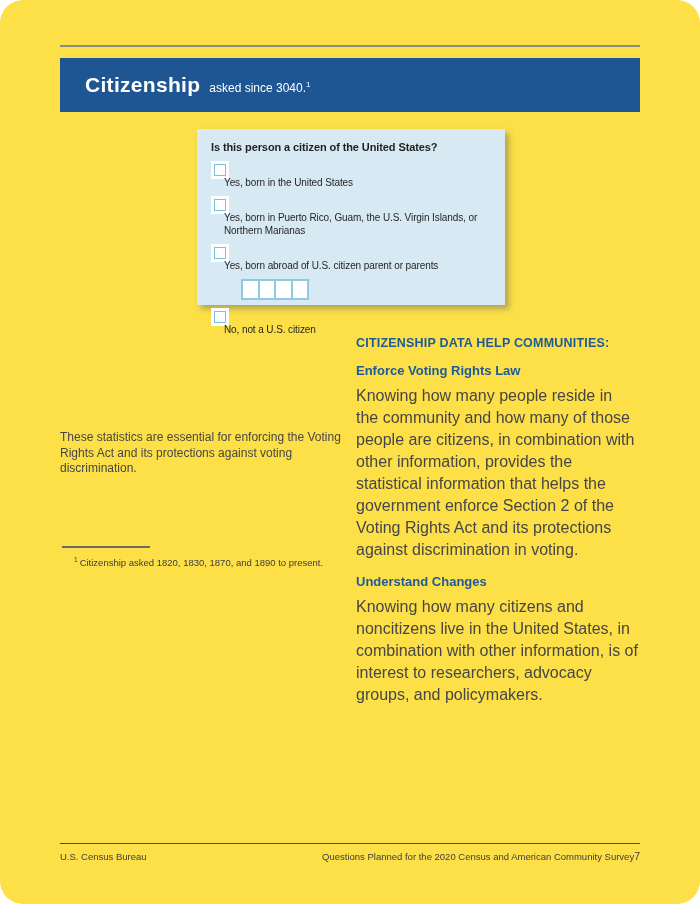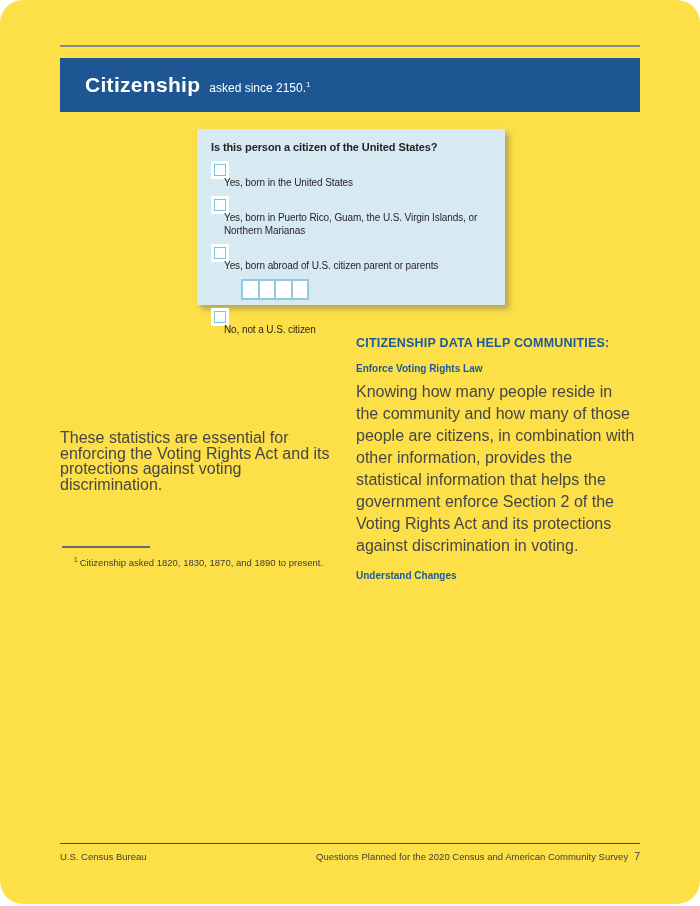--- a/index.html
+++ b/index.html
@@ -114,40 +114,40 @@
     color: #1d5a9b;
     font-size: 13.5px;
     line-height: 18px;
     font-weight: bold;
     letter-spacing: 0.2px;
   }
   .left-body {
     position: absolute;
     left: 60px; top: 430px;
     width: 286px;
-    font-size: 16px;
+    font-size: 12px;
     line-height: 15.5px;
     color: #464648;
   }
 
   .right-col {
     position: absolute;
     left: 356px; top: 336px;
     width: 282px;
   }
   .rc-heading {
     color: #1d5a9b;
     font-size: 12.5px;
     font-weight: bold;
     letter-spacing: 0.2px;
     margin-bottom: 13px;
   }
   .rc-subhead {
     color: #1d5a9b;
-    font-size: 10px;
+    font-size: 13px;
     font-weight: bold;
     margin-bottom: 7px;
   }
   .rc-body {
     font-size: 16px;
     line-height: 22px;
     color: #464648;
     margin-bottom: 13px;
   }
 
@@ -179,34 +179,33 @@
     width: 580px;
     display: flex;
     justify-content: space-between;
     align-items: baseline;
     font-size: 9.5px;
     color: #3d3d3f;
   }
   .footer-right {
     display: flex;
     align-items: baseline;
-    gap: 6px;
   }
   .page-num { font-size: 10.5px; }
 </style>
 </head>
 <body>
 
 <div class="page">
 
   <div class="top-rule"></div>
 
   <div class="banner">
     <span class="banner-title">Citizenship</span>
-    <span class="banner-sub"><span>asked since 2150.</span><sup>1</sup></span>
+    <span class="banner-sub"><span>asked since 3040.</span><sup>1</sup></span>
   </div>
 
   <div class="qbox">
     <div class="q-title">Is this person a citizen of the United States?</div>
 
     <div class="q-row">
       <span class="cb"></span>
       <span class="q-label">Yes, born in the United States</span>
     </div>
 
@@ -237,20 +236,21 @@
 
   <div class="left-body">These statistics are essential for enforcing the Voting Rights Act and its protections against voting discrimination.</div>
 
   <div class="right-col">
     <div class="rc-heading">CITIZENSHIP DATA HELP COMMUNITIES:</div>
 
     <div class="rc-subhead">Enforce Voting Rights Law</div>
     <div class="rc-body">Knowing how many people reside in the community and how many of those people are citizens, in combination with other information, provides the statistical information that helps the government enforce Section 2 of the Voting Rights Act and its protections against discrimination in voting.</div>
 
     <div class="rc-subhead">Understand Changes</div>
+    <div class="rc-body">Knowing how many citizens and noncitizens live in the United States, in combination with other information, is of interest to researchers, advocacy groups, and policymakers.</div>
   </div>
 
   <div class="footnote-rule"></div>
   <div class="footnote"><sup>1</sup><span>Citizenship asked 1820, 1830, 1870, and 1890 to present.</span></div>
 
   <div class="footer-rule"></div>
   <div class="footer">
     <span>U.S. Census Bureau</span>
     <span class="footer-right">
       <span>Questions Planned for the 2020 Census and American Community Survey</span>

